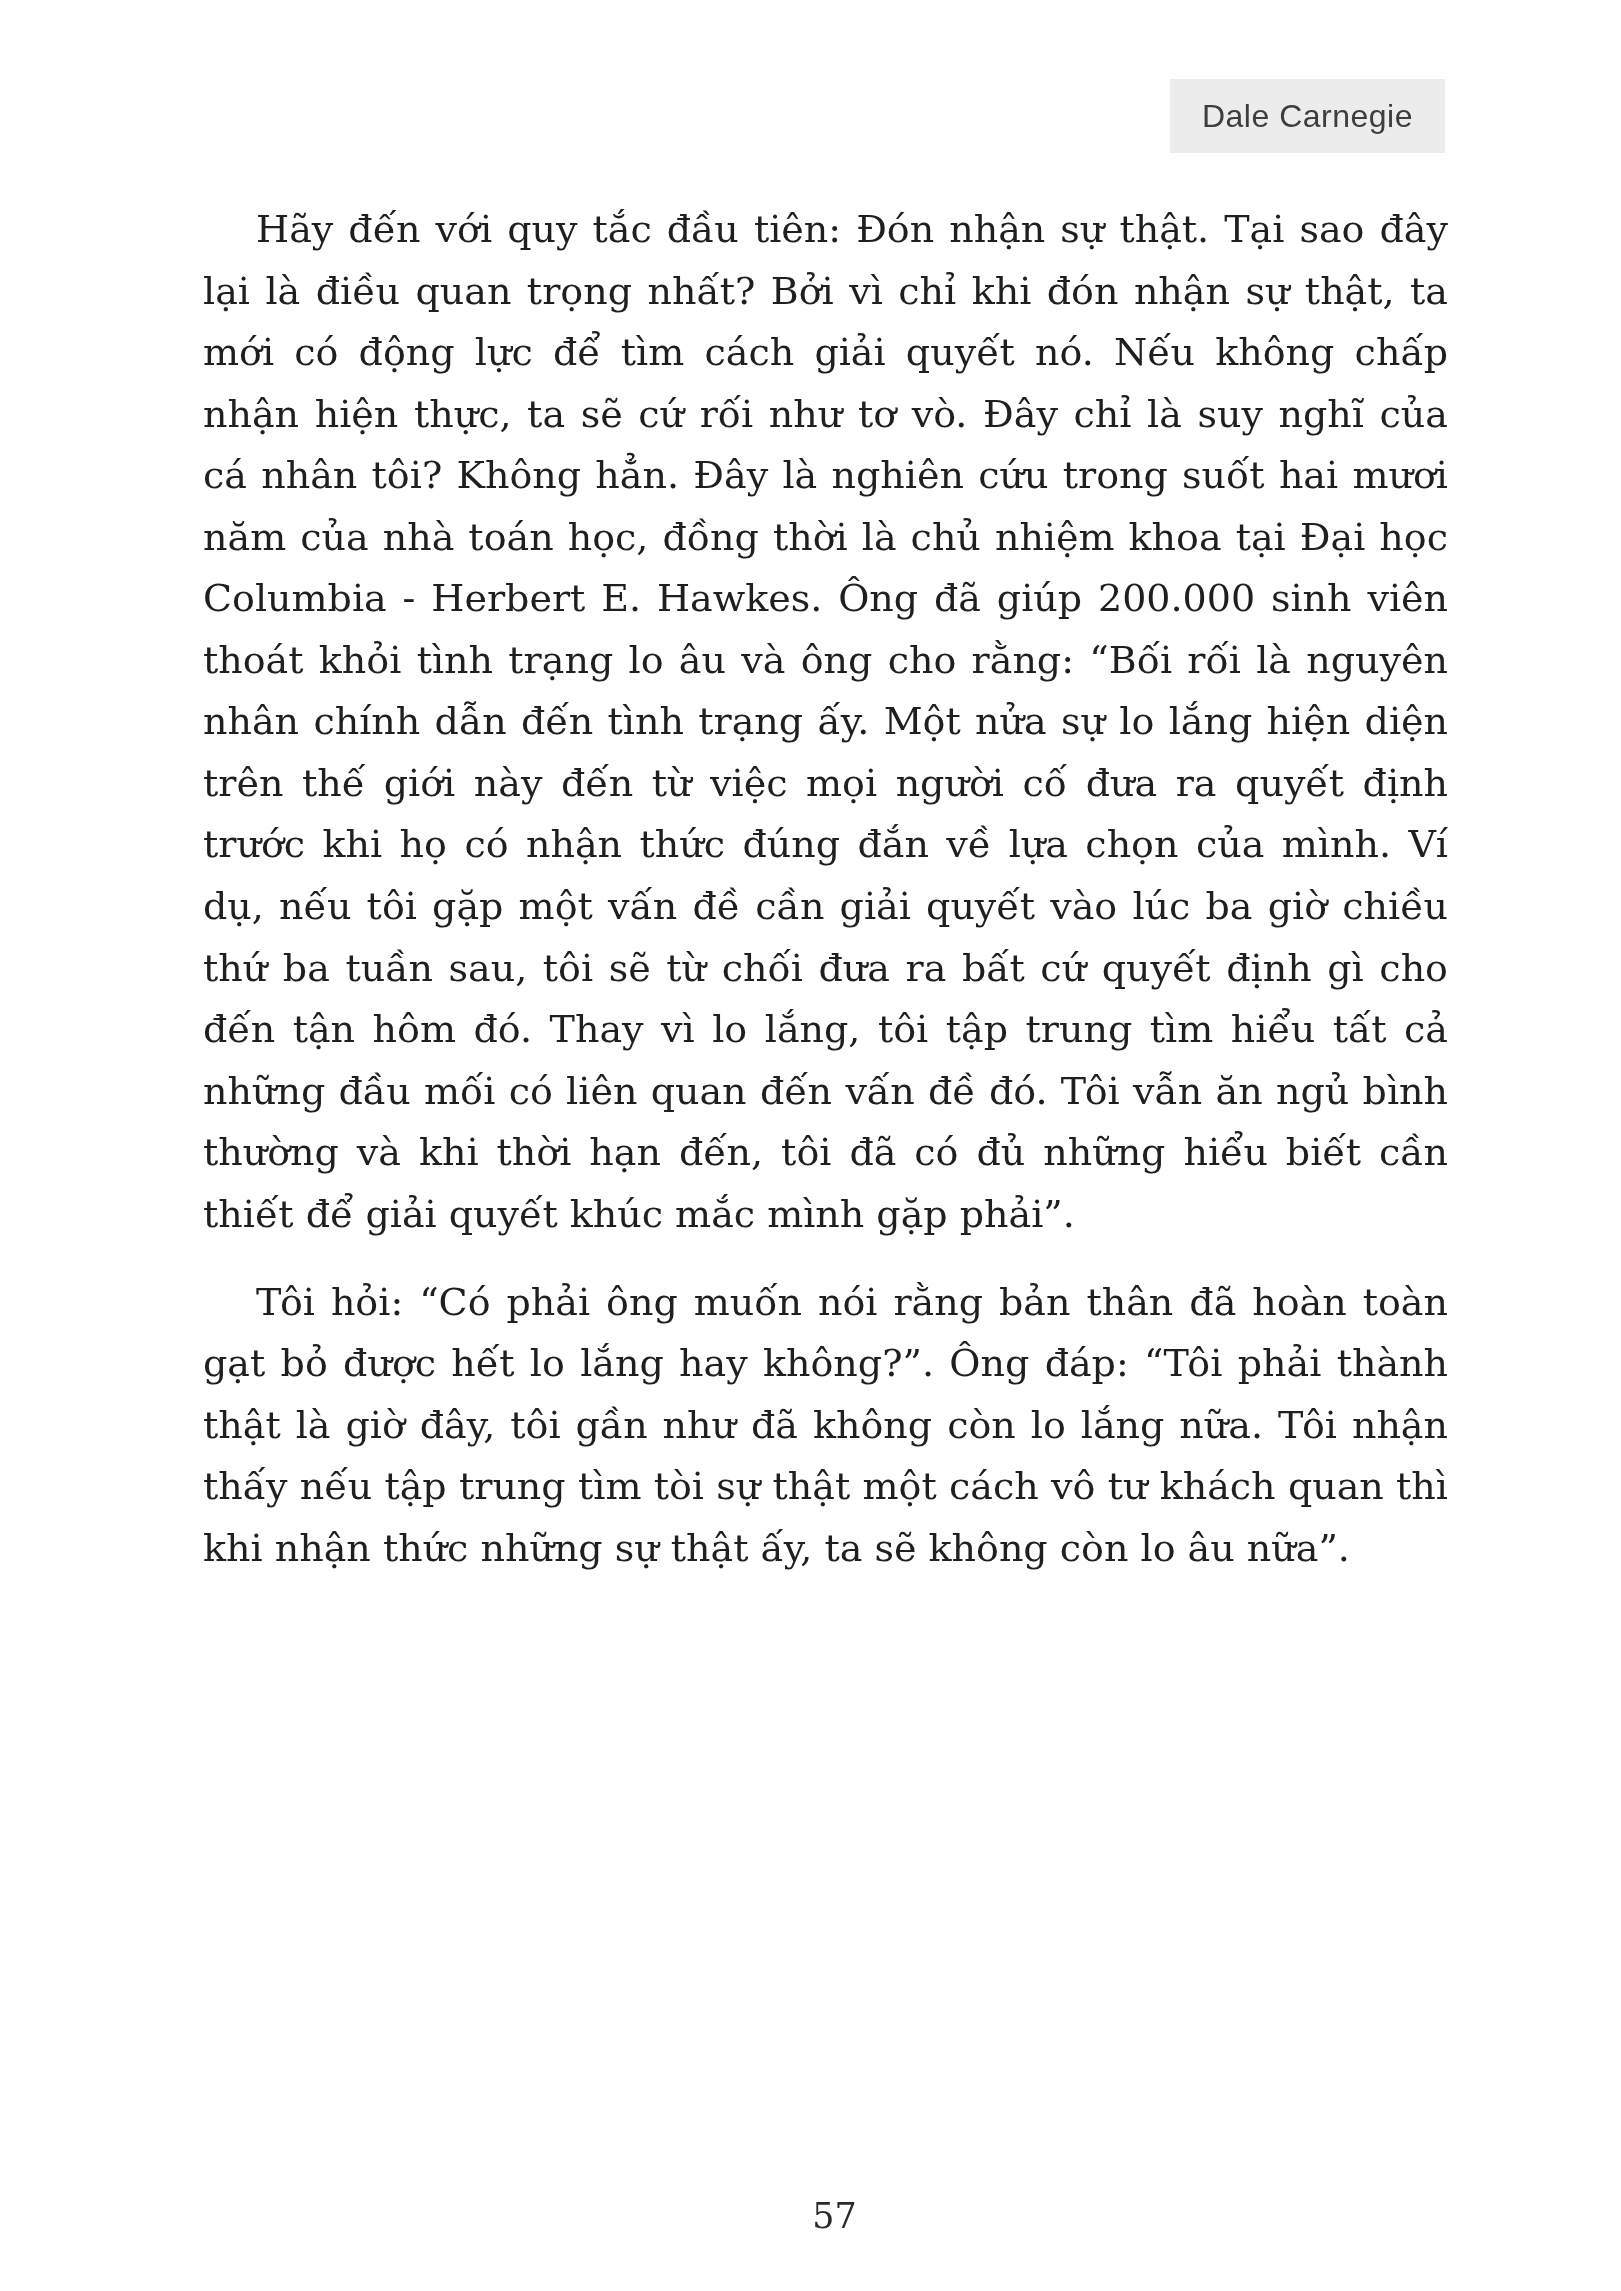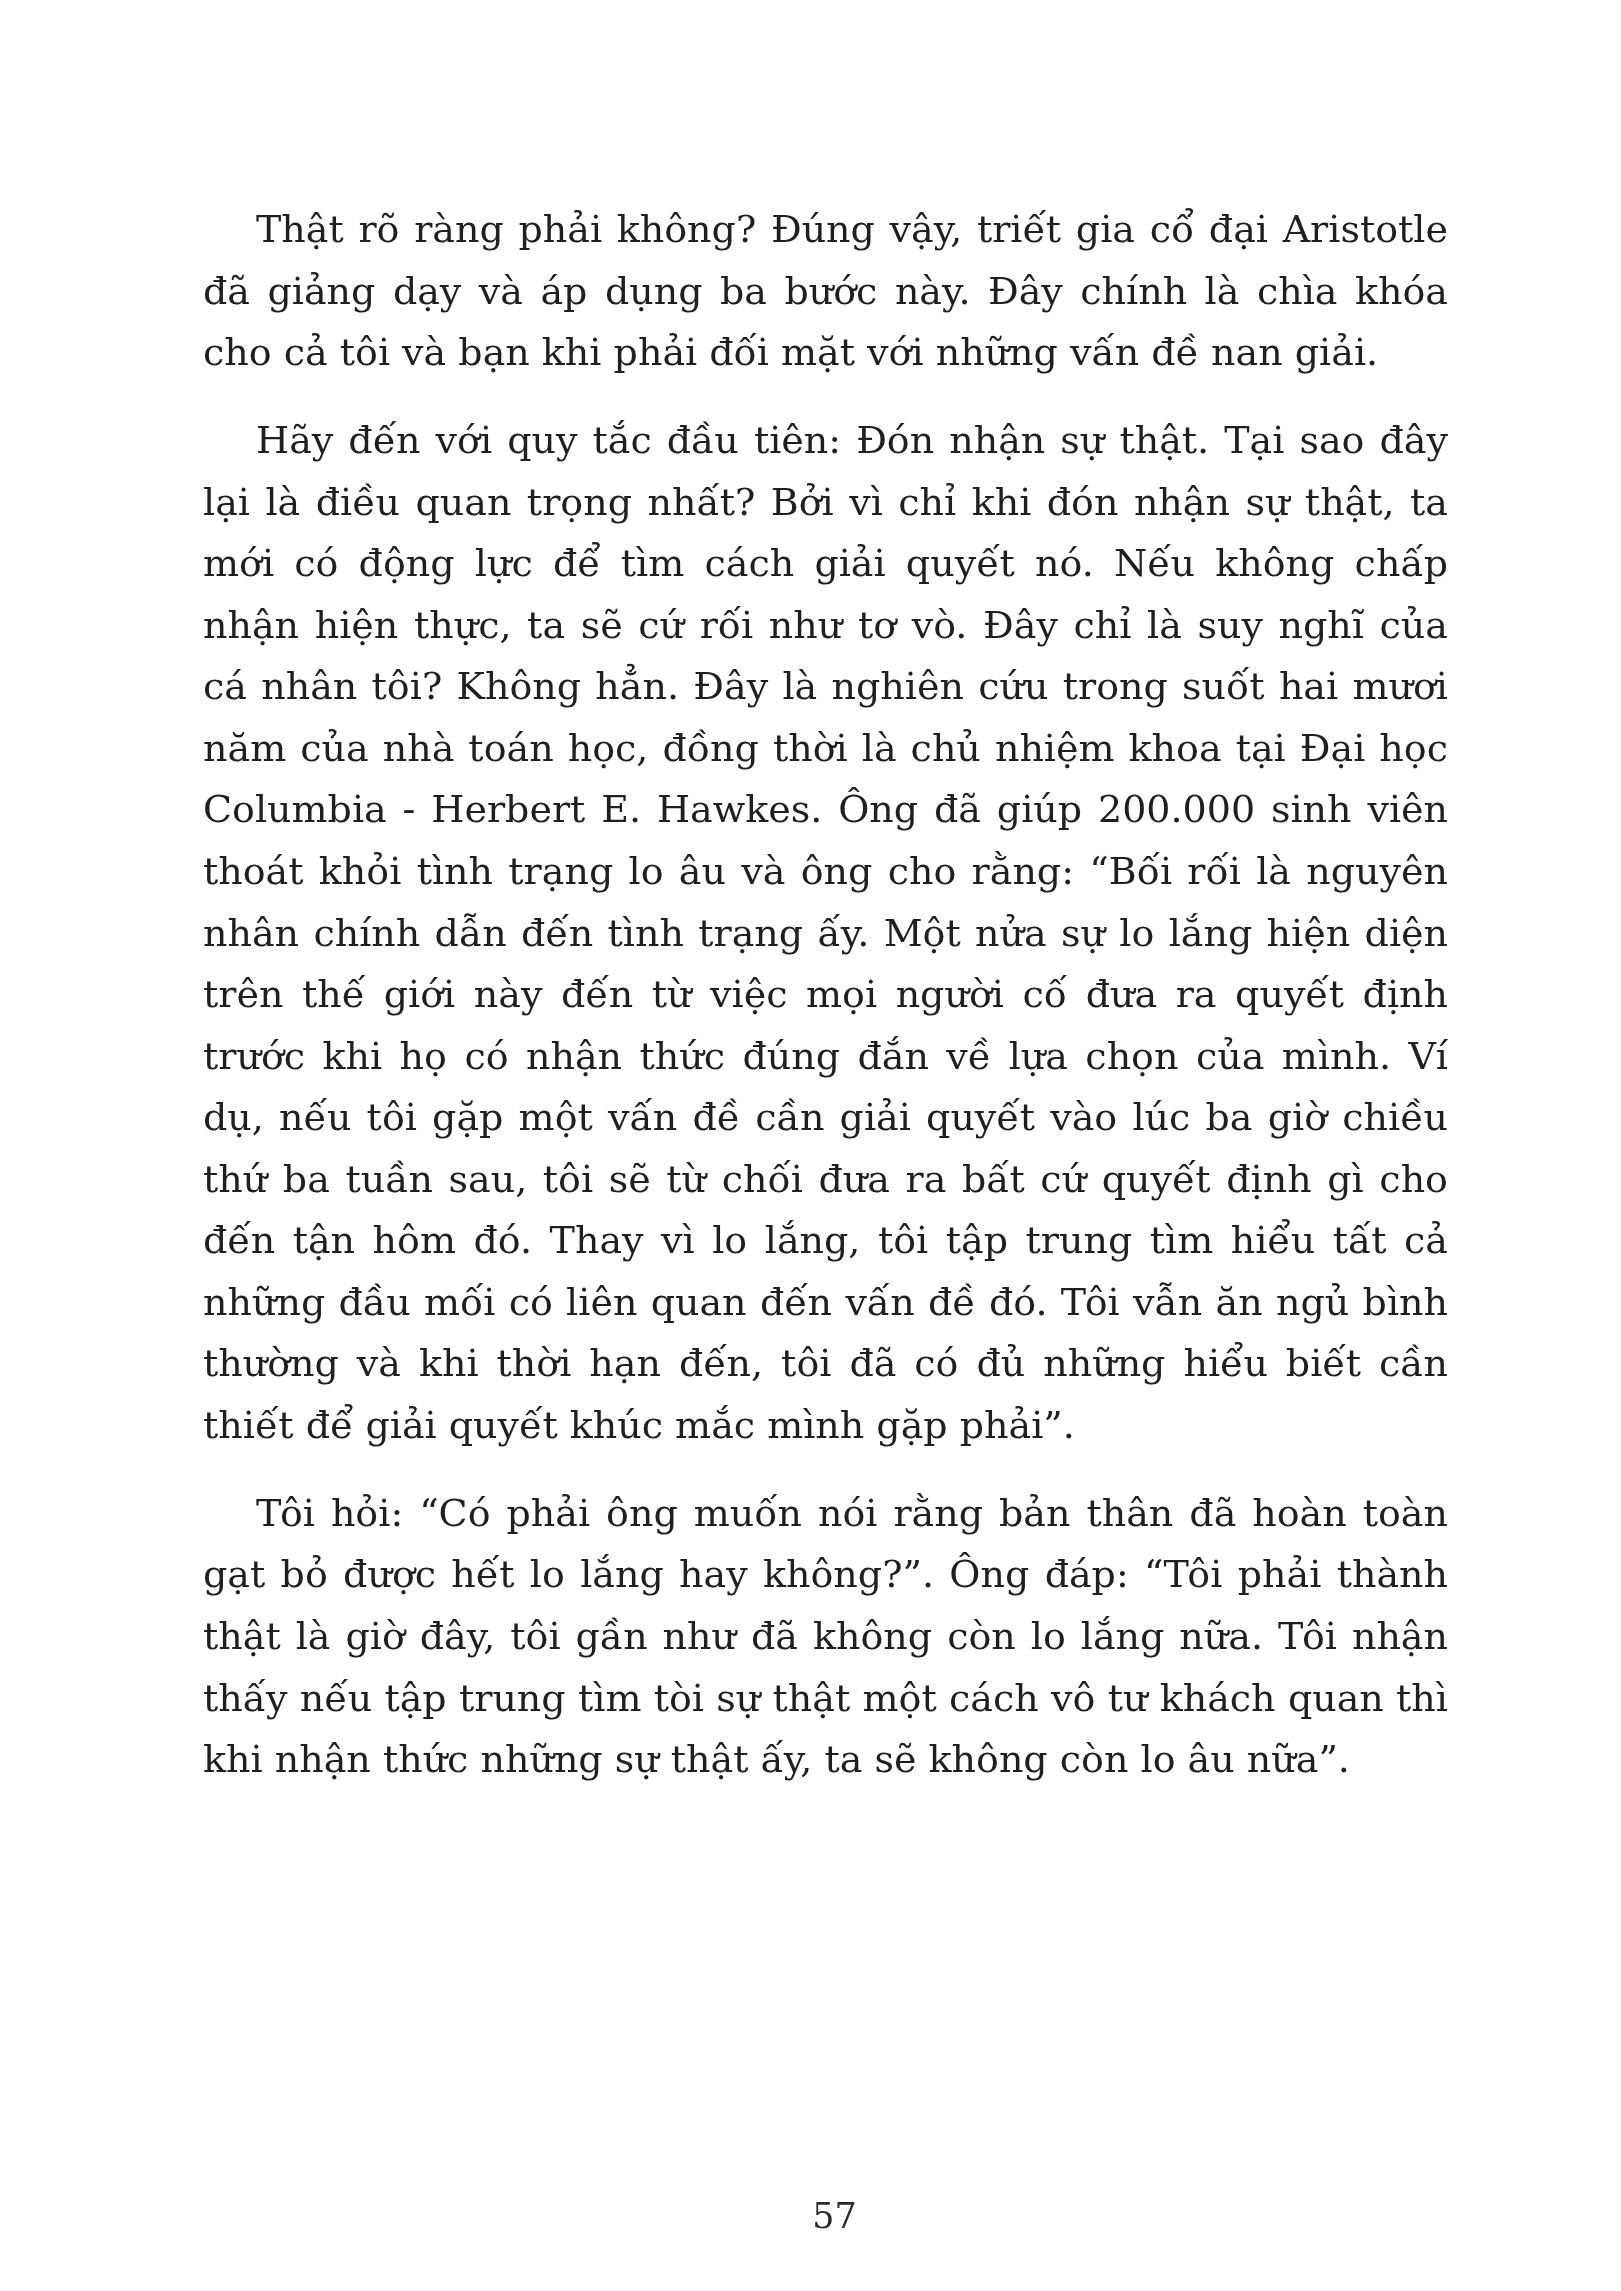--- a/index.html
+++ b/index.html
@@ -60,23 +60,25 @@
     font-size: 35px;
     color: #2a2a2a;
     padding-left: 24px;
   }
 </style>
 </head>
 <body>
 
 <div class="page">
 
+  <div class="header-row">
+    <div class="header-badge">Dale Carnegie</div>
+  </div>
 
   <div class="content">
-    <p>Thật rõ ràng phải không? Đúng vậy, triết gia cổ đại Aristotle đã giảng dạy và áp dụng ba bước này. Đây chính là chìa khóa cho cả tôi và bạn khi phải đối mặt với những vấn đề nan giải.</p>
     <p>Hãy đến với quy tắc đầu tiên: Đón nhận sự thật. Tại sao đây lại là điều quan trọng nhất? Bởi vì chỉ khi đón nhận sự thật, ta mới có động lực để tìm cách giải quyết nó. Nếu không chấp nhận hiện thực, ta sẽ cứ rối như tơ vò. Đây chỉ là suy nghĩ của cá nhân tôi? Không hẳn. Đây là nghiên cứu trong suốt hai mươi năm của nhà toán học, đồng thời là chủ nhiệm khoa tại Đại học Columbia - Herbert E. Hawkes. Ông đã giúp 200.000 sinh viên thoát khỏi tình trạng lo âu và ông cho rằng: “Bối rối là nguyên nhân chính dẫn đến tình trạng ấy. Một nửa sự lo lắng hiện diện trên thế giới này đến từ việc mọi người cố đưa ra quyết định trước khi họ có nhận thức đúng đắn về lựa chọn của mình. Ví dụ, nếu tôi gặp một vấn đề cần giải quyết vào lúc ba giờ chiều thứ ba tuần sau, tôi sẽ từ chối đưa ra bất cứ quyết định gì cho đến tận hôm đó. Thay vì lo lắng, tôi tập trung tìm hiểu tất cả những đầu mối có liên quan đến vấn đề đó. Tôi vẫn ăn ngủ bình thường và khi thời hạn đến, tôi đã có đủ những hiểu biết cần thiết để giải quyết khúc mắc mình gặp phải”.</p>
     <p>Tôi hỏi: “Có phải ông muốn nói rằng bản thân đã hoàn toàn gạt bỏ được hết lo lắng hay không?”. Ông đáp: “Tôi phải thành thật là giờ đây, tôi gần như đã không còn lo lắng nữa. Tôi nhận thấy nếu tập trung tìm tòi sự thật một cách vô tư khách quan thì khi nhận thức những sự thật ấy, ta sẽ không còn lo âu nữa”.</p>
   </div>
 
   <div class="page-number">57</div>
 
 </div>
 
 
 </body></html>

